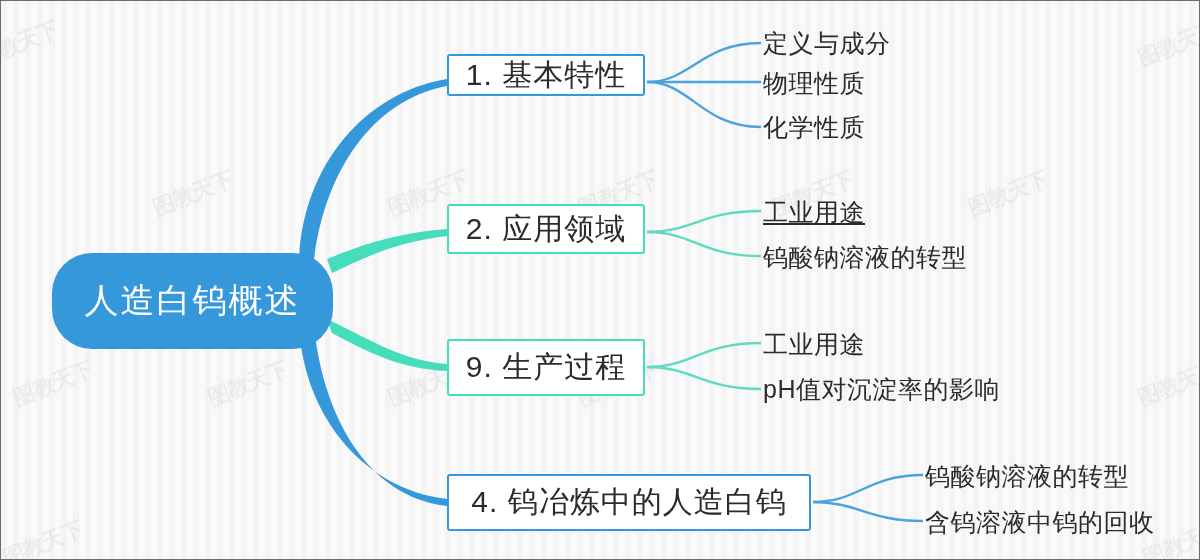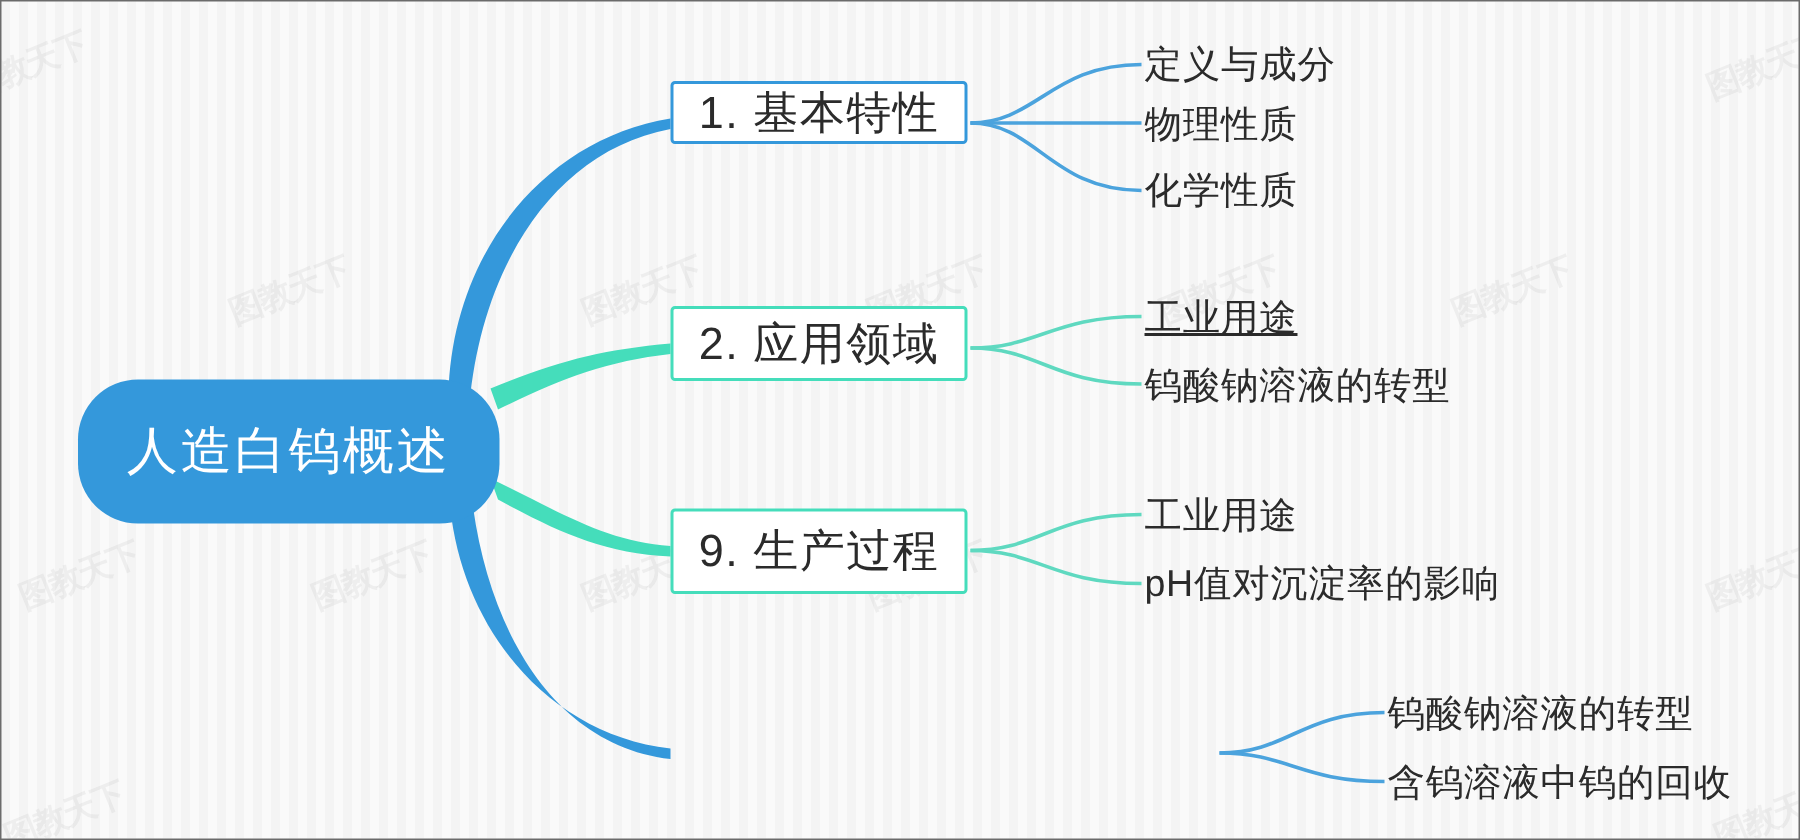--- a/index.html
+++ b/index.html
@@ -166,20 +166,23 @@
   </div>
 
   <div class="node branch-node teal" id="branch-node-2">
     <span>2. 应用领域</span>
   </div>
 
   <div class="node branch-node teal" id="branch-node-3">
     <span>9. 生产过程</span>
   </div>
 
+  <div class="node branch-node" id="branch-node-4">
+    <span>4. 钨冶炼中的人造白钨</span>
+  </div>
 
   <div class="leaf" style="left:762px; top:30px;">
     <span>定义与成分</span>
   </div>
   <div class="leaf" style="left:762px; top:70px;">
     <span>物理性质</span>
   </div>
   <div class="leaf" style="left:762px; top:114px;">
     <span>化学性质</span>
   </div>

